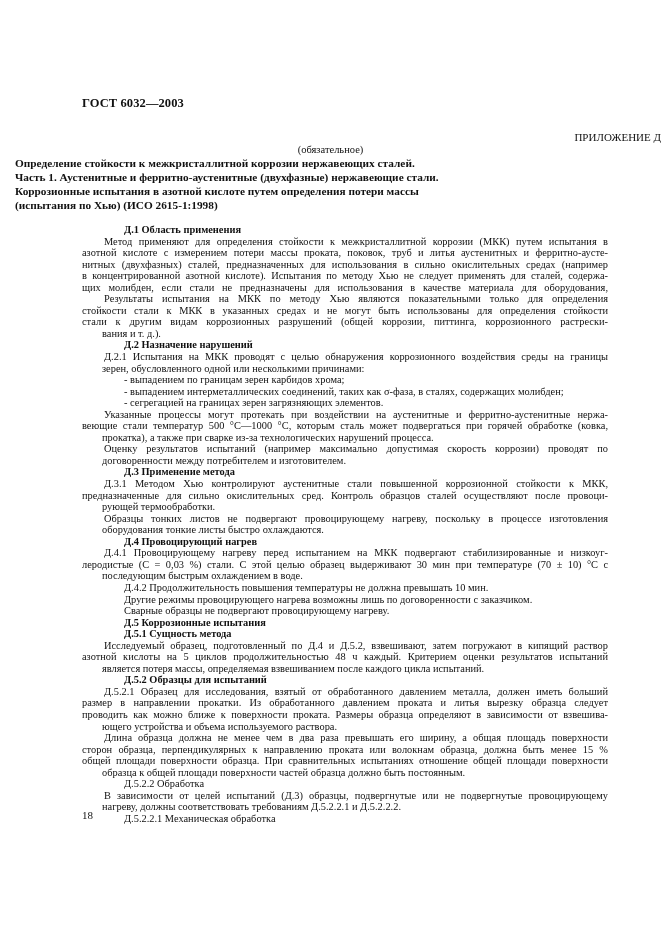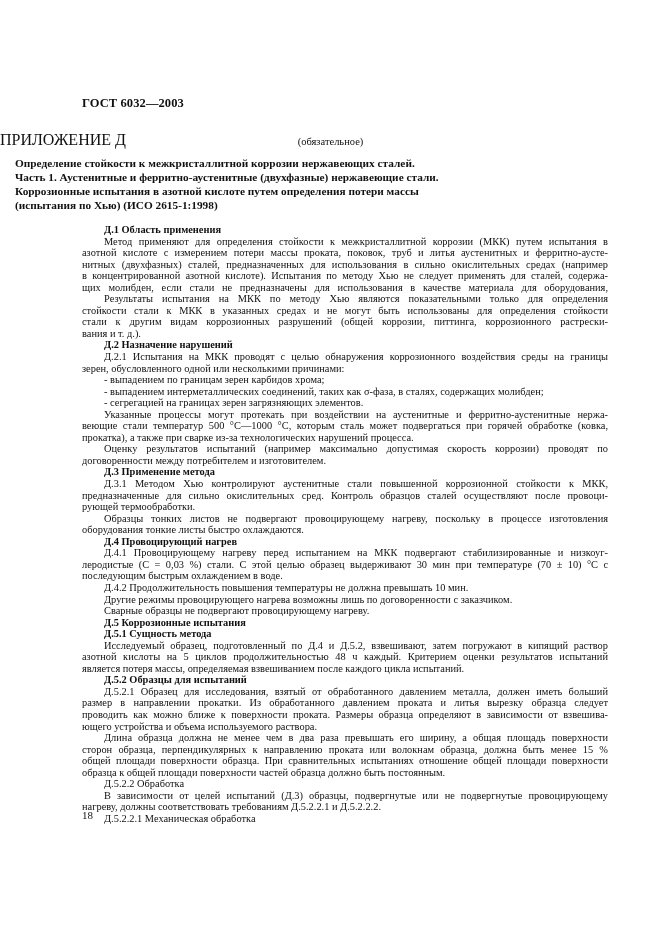--- a/index.html
+++ b/index.html
@@ -1,24 +1,24 @@
 <!DOCTYPE html>
 <html><head>
 <meta charset="utf-8">
 <style>
   html,body{margin:0;padding:0;background:#fff;}
   body{width:661px;height:936px;position:relative;overflow:hidden;font-family:"Liberation Serif","DejaVu Serif",serif;color:#111;}
   .page{position:absolute;left:0;top:0;width:661px;height:936px;}
   .hdr{position:absolute;left:82px;top:96px;font-weight:bold;font-size:12.5px;letter-spacing:0.1px;}
-  .appx{position:absolute;left:0;width:661px;text-align:left;top:131px;font-size:16px;}
-  .appx2{position:absolute;left:0;width:661px;text-align:center;top:136px;font-size:10.5px;}
+  .appx{position:absolute;left:0;width:661px;text-align:right;top:131px;font-size:11px;}
+  .appx2{position:absolute;left:0;width:661px;text-align:center;top:144px;font-size:10.5px;}
   .title{position:absolute;left:15px;width:661px;top:156px;text-align:left;font-weight:bold;font-size:11.3px;line-height:14px;}
   .body{position:absolute;left:82px;top:224px;width:526px;font-size:10.4px;line-height:11.55px;}
   .ln{white-space:nowrap;text-align:justify;text-align-last:justify;height:11.55px;overflow:visible;}
-  .ln.last{text-align-last:left;}
+  .ln.last{text-align-last:left;margin-left:20px;}
   .ind{padding-left:22px;}
   .b{font-weight:bold;}
   .pno{position:absolute;left:82px;top:809px;font-size:11px;}
 </style>
 </head>
 <body>
 
 <div class="page">
   <div class="hdr">ГОСТ 6032—2003</div>
   <div class="appx">ПРИЛОЖЕНИЕ Д</div>

